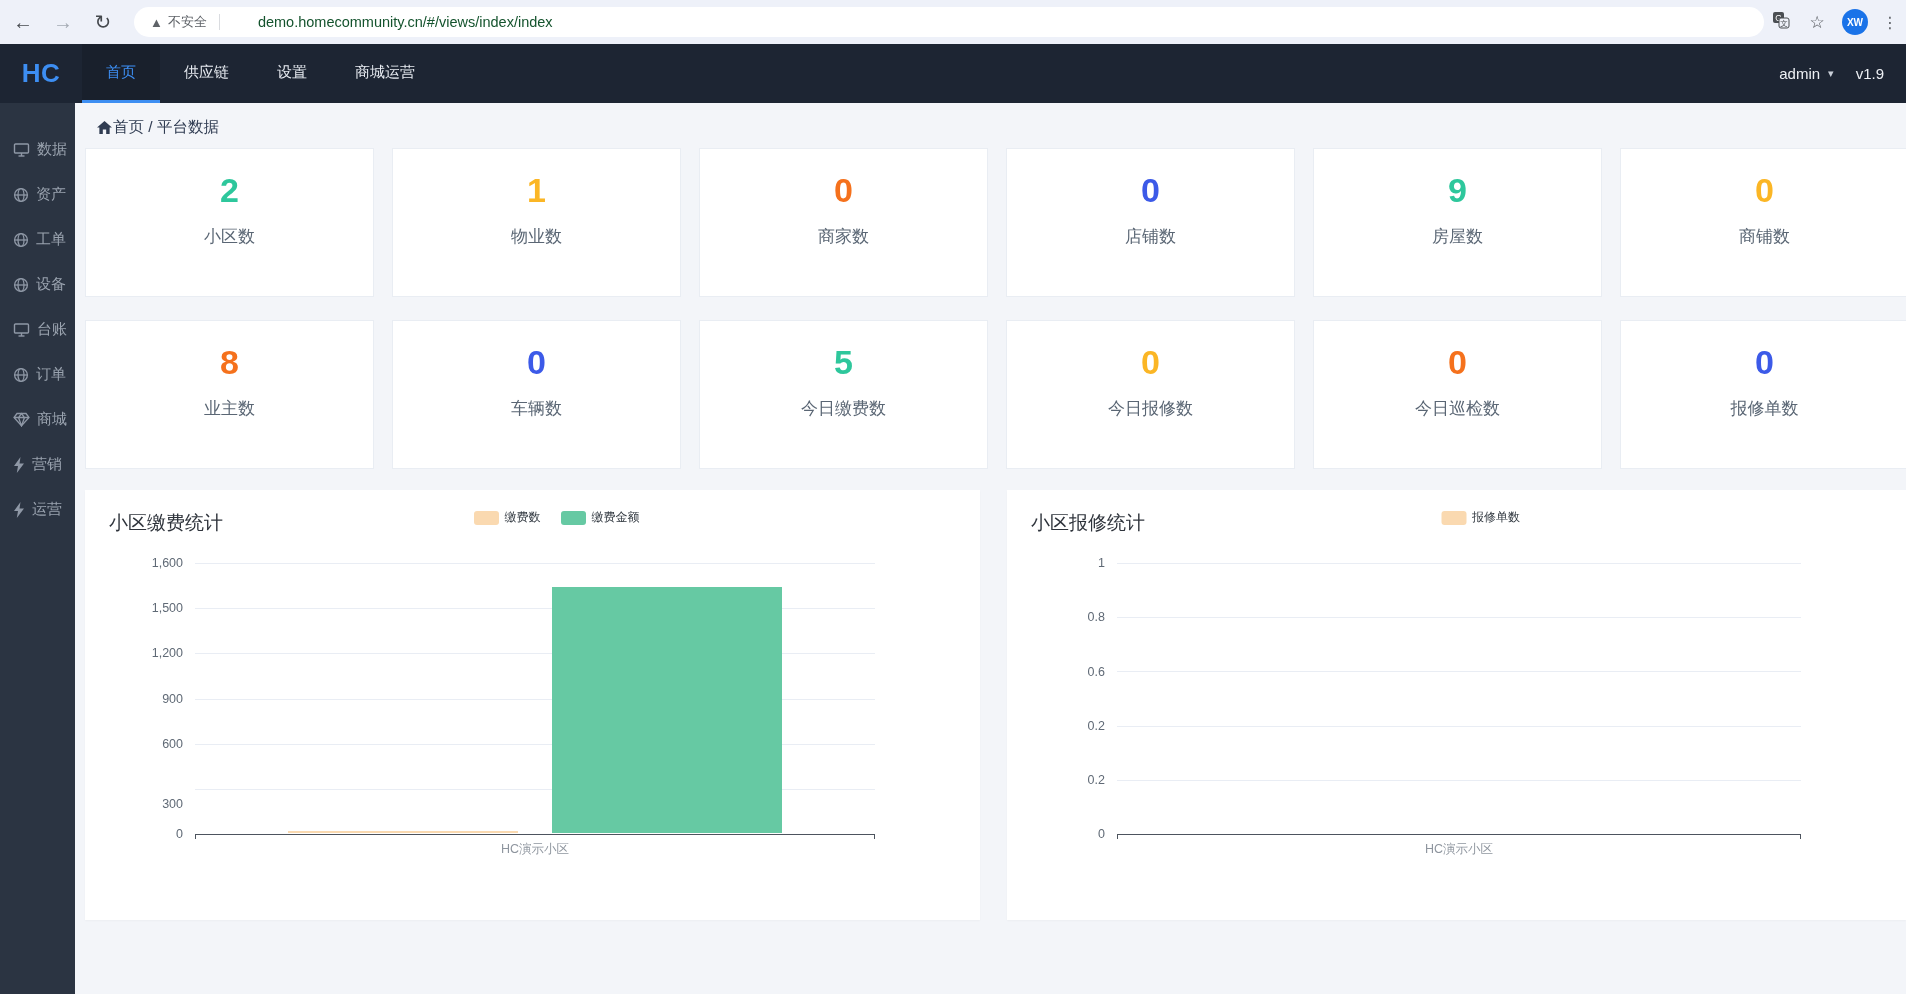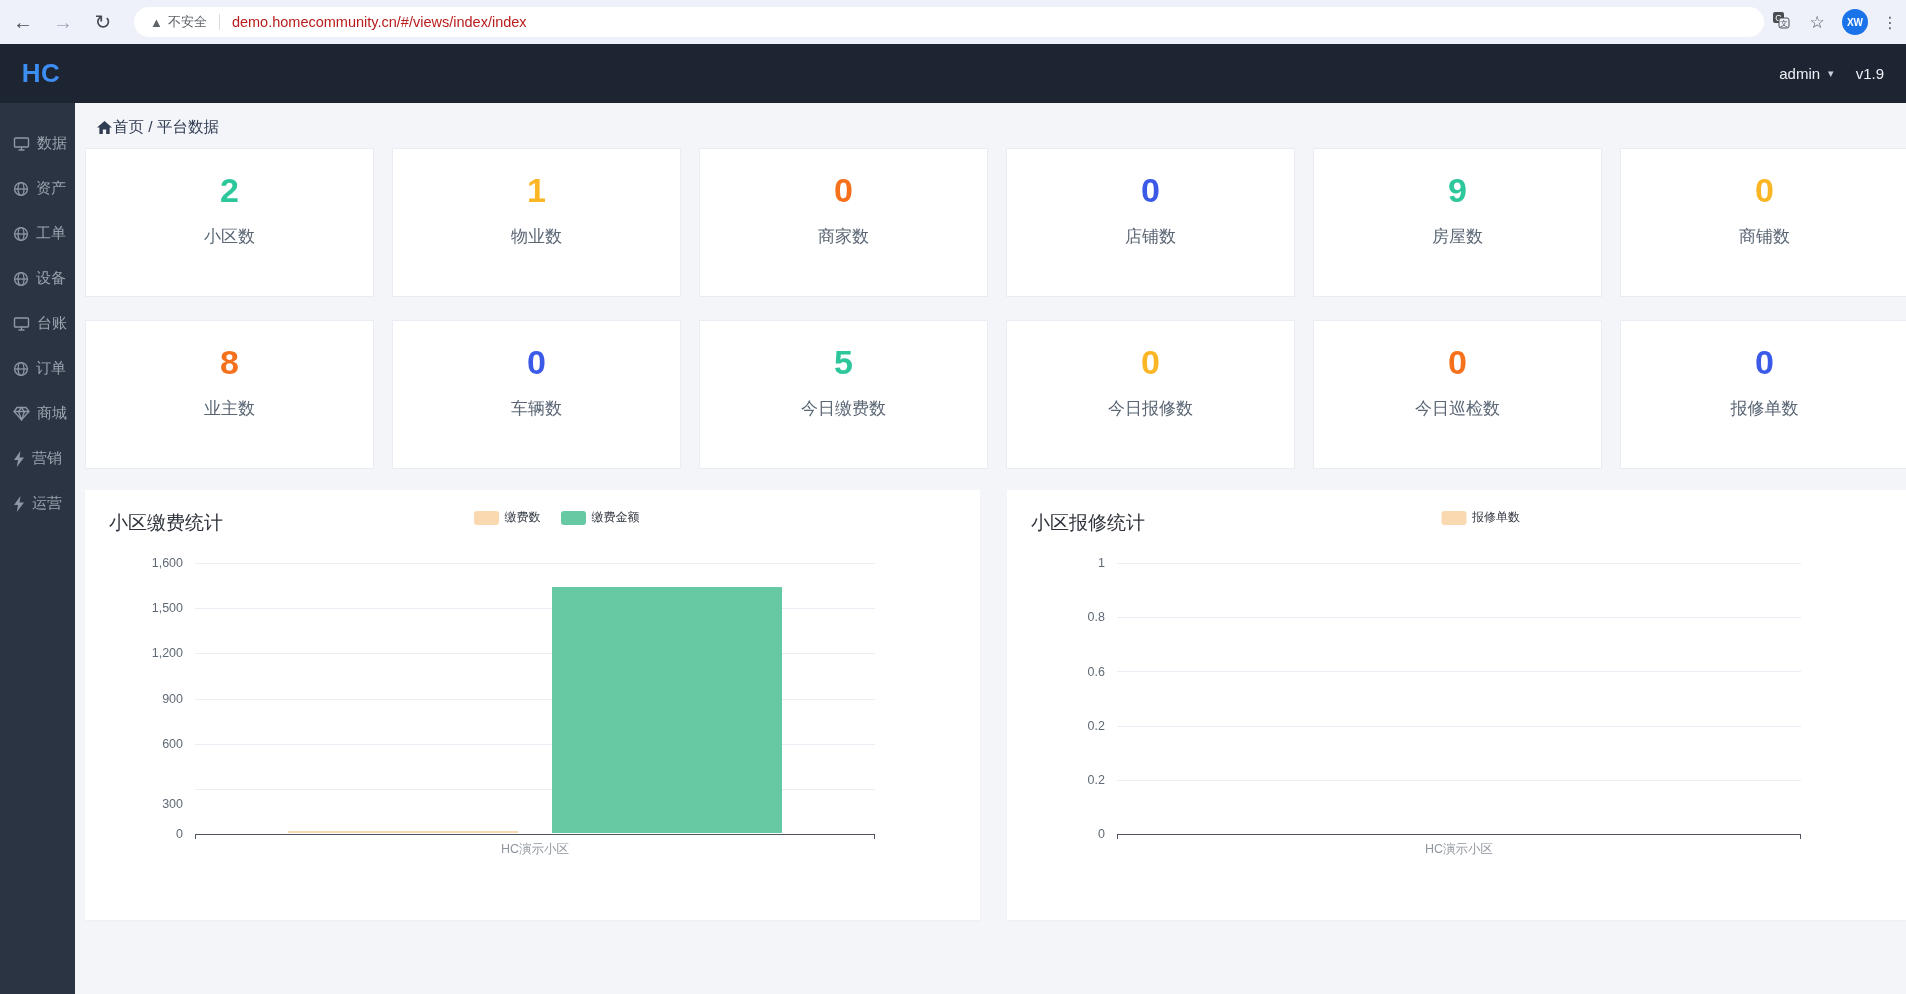--- a/index.html
+++ b/index.html
@@ -9,21 +9,21 @@
   
   .chrome { position:absolute; left:0; top:0; width:1906px; height:44px;
     background:#EEF1F9; display:flex; align-items:center; }
   .nav-btn { width:34px; height:34px; display:flex; align-items:center; justify-content:center;
     font-size:20px; color:#45494E; border-radius:50%; margin-left:6px; }
   .nav-btn.disabled { color:#A4AAB3; }
   .omnibox { height:30px; background:#FFFFFF; border-radius:15px; margin-left:14px;
     width:1630px; display:flex; align-items:center; padding:0 16px; }
   .sec-chip { display:flex; align-items:center; gap:5px; color:#5F6368; font-size:13px; }
   .omni-divider { width:1px; height:16px; background:#DADCE0; margin:0 12px; }
-  .url-text { font-size:14.5px; color:#b91c1c; }
+  .url-text { font-size:14.5px; color:#14532d;margin-left:26px; }
   .chrome-right { display:flex; align-items:center; margin-left:auto; margin-right:8px; gap:14px; }
   .mini-icon { color:#4A4E53; font-size:17px; width:22px; text-align:center; }
   .avatar { width:26px; height:26px; border-radius:50%; background:#1A73E8; color:#fff;
     font-size:10px; font-weight:bold; display:flex; align-items:center; justify-content:center; }
   .kebab { color:#5F6368; font-size:16px; letter-spacing:0; }
 
   
   .appnav { position:absolute; left:0; top:44px; width:1906px; height:59px;
     background:#1D2533; display:flex; align-items:stretch; }
   .logo { width:82px; display:flex; align-items:center; justify-content:center;
@@ -32,21 +32,21 @@
   .tab { padding:0 24px; display:flex; align-items:center; color:#E7EBF1; font-size:15px;
     cursor:pointer; border-bottom:3px solid transparent; }
   .tab.active { background:#19202C; color:#3D8EF2; border-bottom-color:#3D8EF2; }
   .appnav-right { margin-left:auto; display:flex; align-items:center; gap:22px;
     padding-right:22px; color:#EDF0F4; font-size:15px; }
   .user-drop { display:flex; align-items:center; gap:8px; cursor:pointer; }
   .chev { font-size:11px; color:#C9CFD8; }
 
   
   .sidebar { position:absolute; left:0; top:103px; width:75px; height:891px;
-    background:#2B3442; padding-top:18px; }
+    background:#2B3442; padding-top:24px; }
   .side-item { height:45px; display:flex; align-items:center; padding-left:13px; gap:7px;
     color:#9AA3AF; font-size:15px; cursor:pointer; }
   .side-item svg { flex:0 0 auto; }
 
   
   .content { position:absolute; left:75px; top:103px; width:1831px; height:891px;
     background:#F3F5F9; }
   .breadcrumb { position:absolute; left:22px; top:14px; display:flex; align-items:center;
     gap:1px; color:#303C52; font-size:15.5px; }
   .stat-grid { position:absolute; left:10px; top:45px; display:grid;
@@ -103,20 +103,26 @@
         </svg>
     </span>
     <span class="mini-icon">☆</span>
     <span class="avatar">XW</span>
     <span class="kebab">⋮</span>
   </div>
 </div>
 
 <div class="appnav">
   <div class="logo">HC</div>
+  <div class="tabs">
+      <div class="tab active">首页</div>
+      <div class="tab">供应链</div>
+      <div class="tab">设置</div>
+      <div class="tab">商城运营</div>
+    </div>
   <div class="appnav-right">
     <span class="user-drop">
       <span>admin</span>
       <span class="chev">▾</span>
     </span>
     <span>v1.9</span>
   </div>
 </div>
 
 <div class="sidebar">

